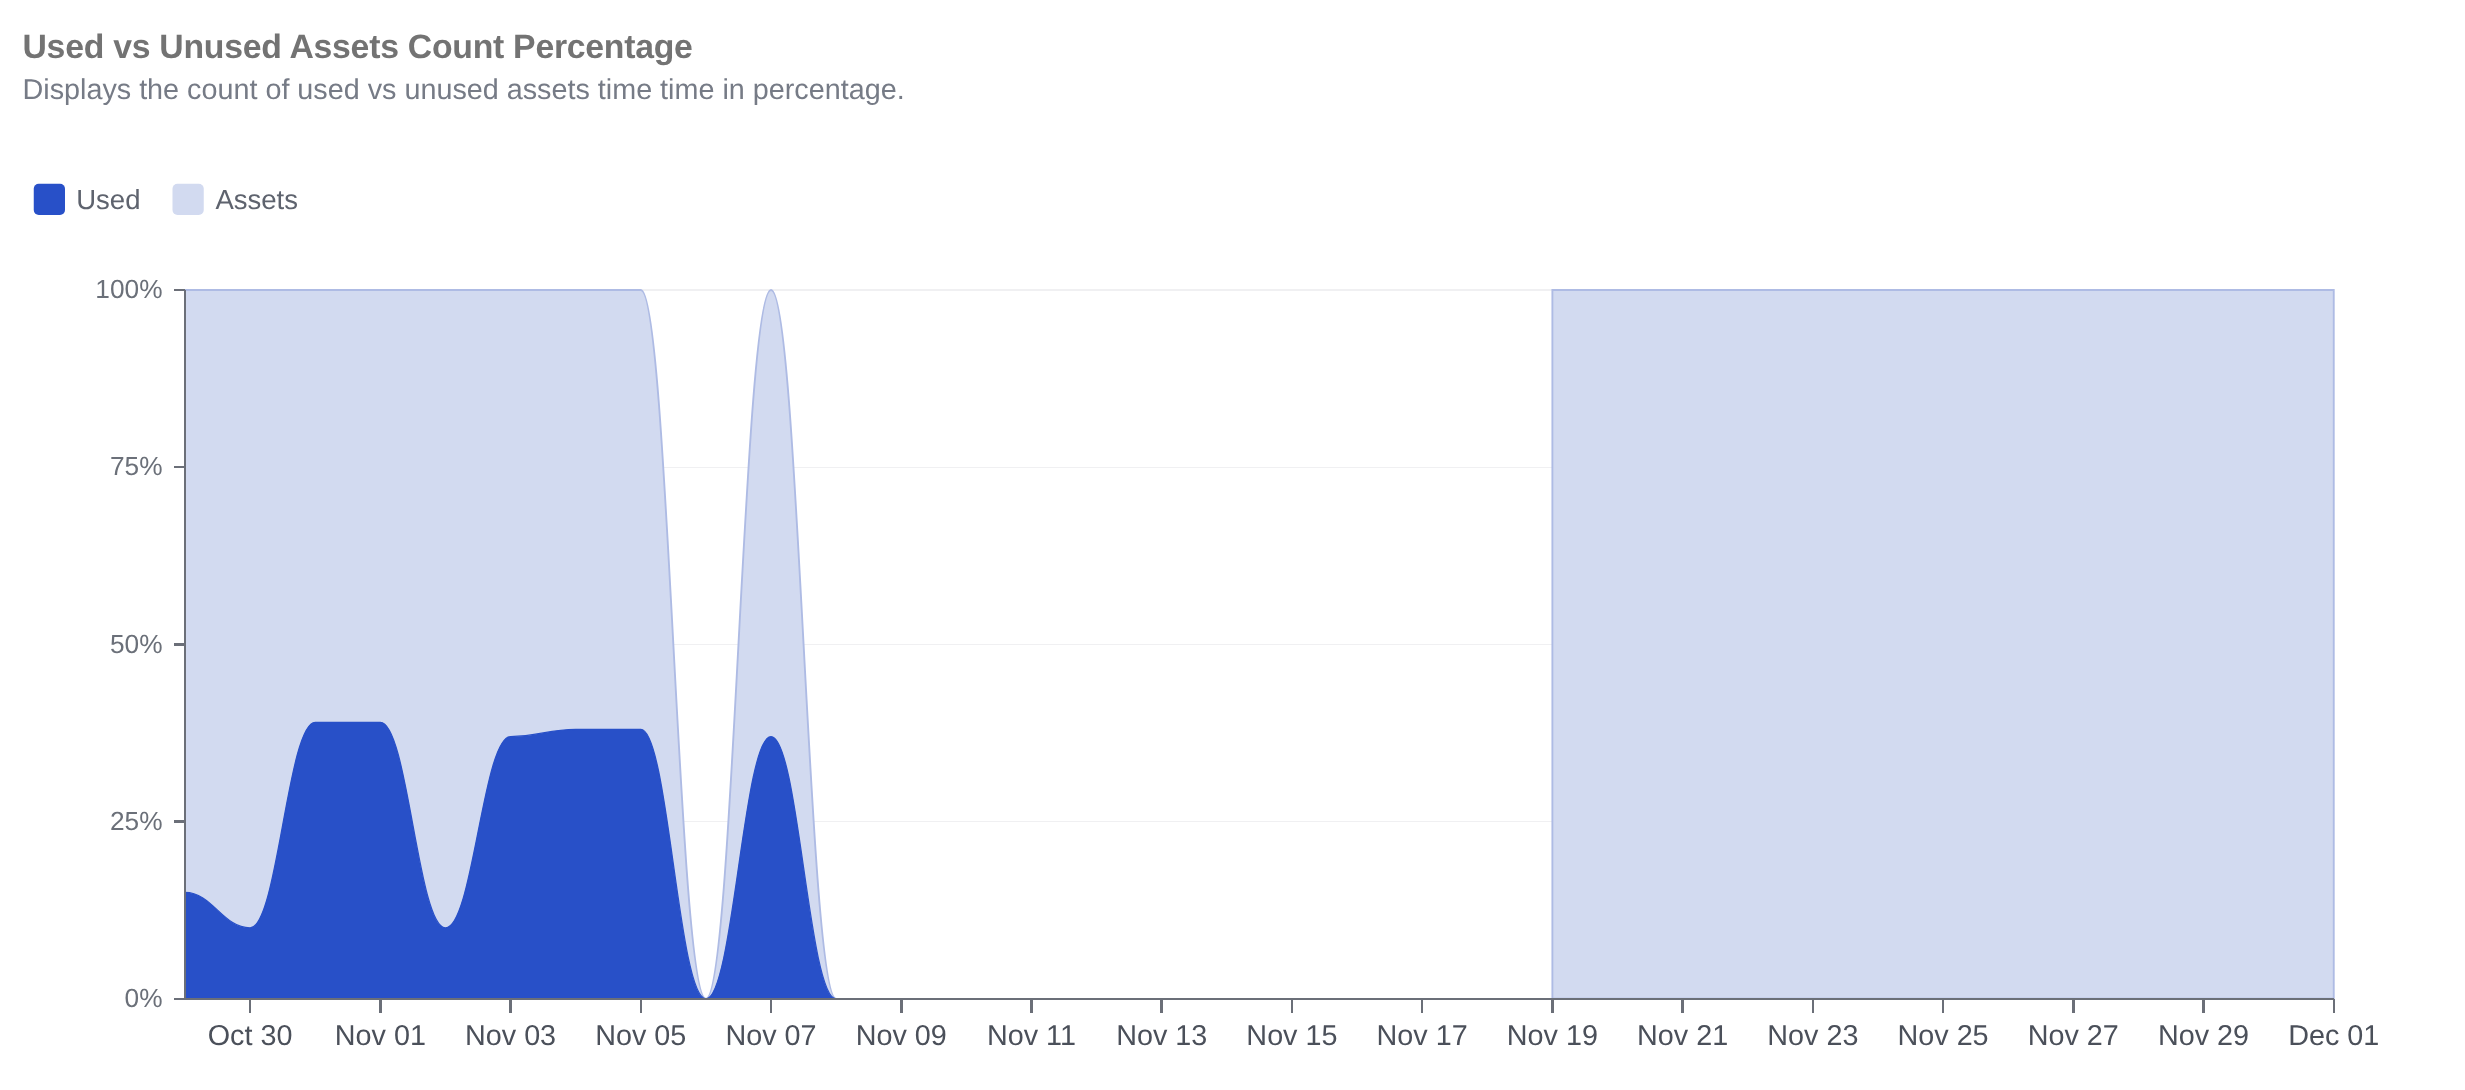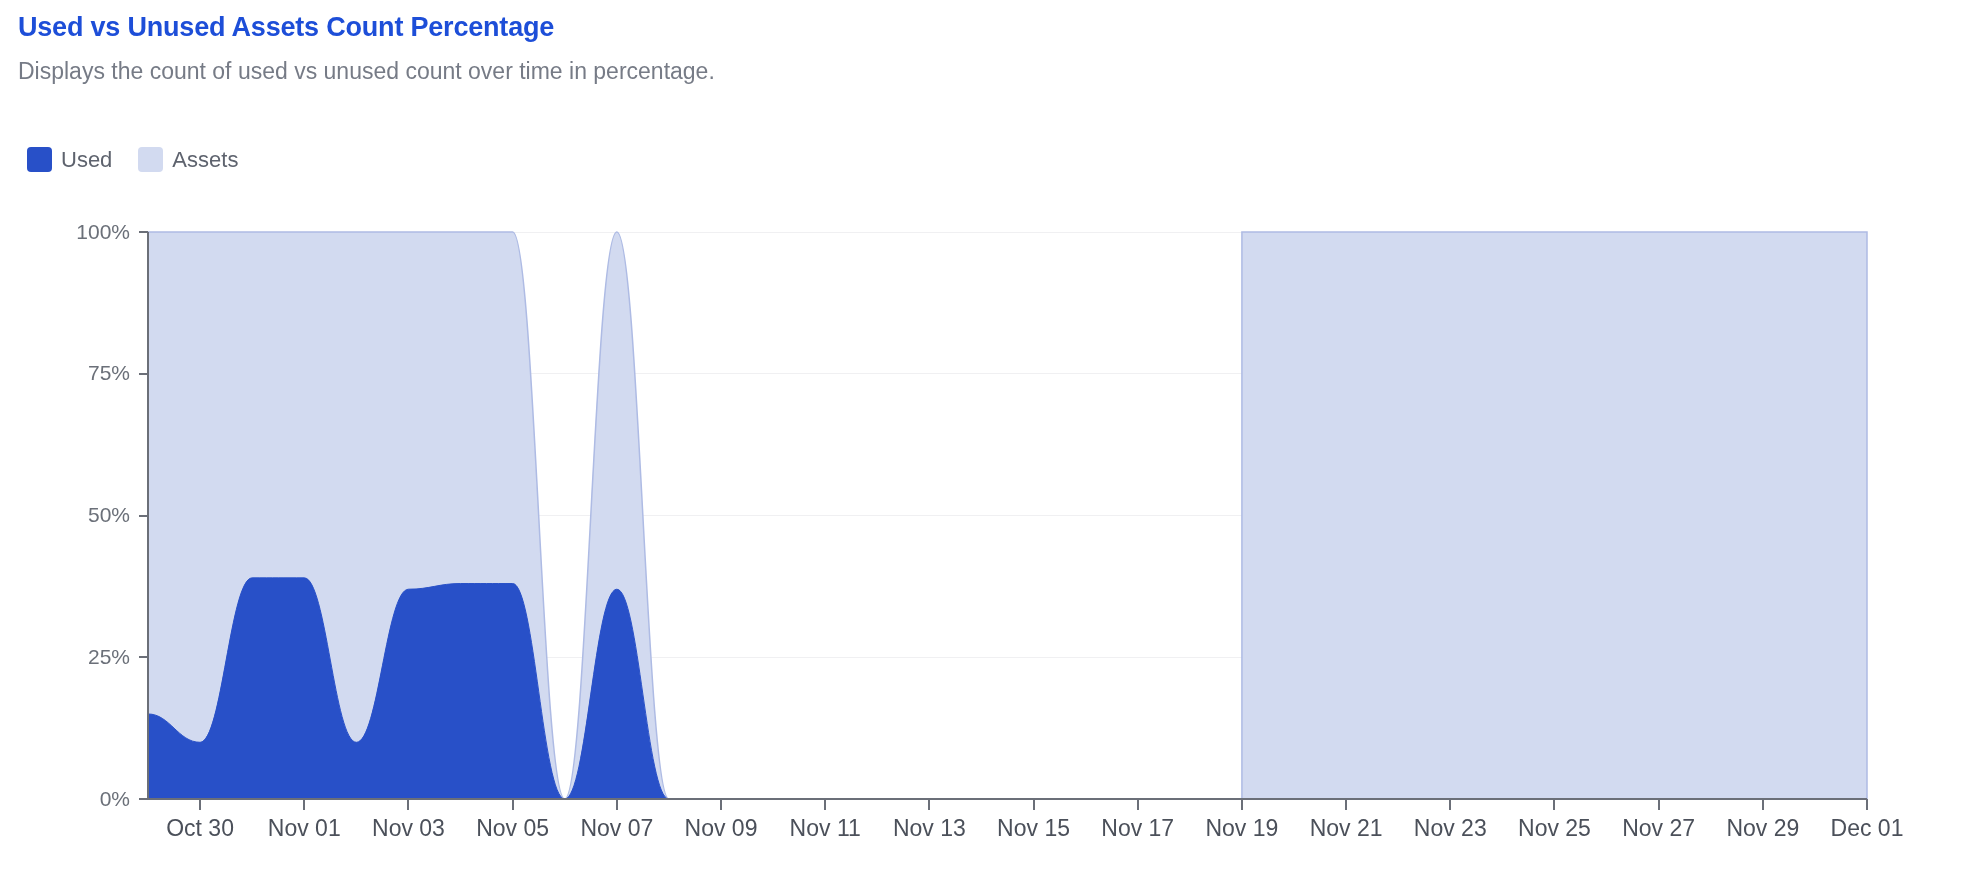--- a/index.html
+++ b/index.html
@@ -17,24 +17,24 @@
   .card {
     position: relative;
     width: 1972px;
     height: 872px;
     box-sizing: border-box;
     padding: 0;
   }
   .chart-title {
     position: absolute;
     left: 18px;
-    top: 12px;
+    top: 22px;
     font-size: 27px;
     font-weight: bold;
-    color: #1d4ed8;
+    color: #737373;
     letter-spacing: -0.2px;
     white-space: nowrap;
   }
   .chart-subtitle {
     position: absolute;
     left: 18px;
     top: 58px;
     font-size: 23px;
     font-weight: normal;
     color: #767b86;
@@ -107,21 +107,21 @@
     shape-rendering: crispEdges;
   }
 </style>
 </head>
 <body>
 
 <div class="card">
 
   <div class="chart-title">Used vs Unused Assets Count Percentage</div>
 
-  <div class="chart-subtitle">Displays the count of used vs unused count over time in percentage.</div>
+  <div class="chart-subtitle">Displays the count of used vs unused assets time time in percentage.</div>
 
   <div class="legend">
     <div class="legend-item">
       <span class="legend-swatch" style="background:#2850c8"></span>
       <span class="legend-label">Used</span>
     </div>
     <div class="legend-item">
       <span class="legend-swatch" style="background:#d2daf0"></span>
       <span class="legend-label">Assets</span>
     </div>

